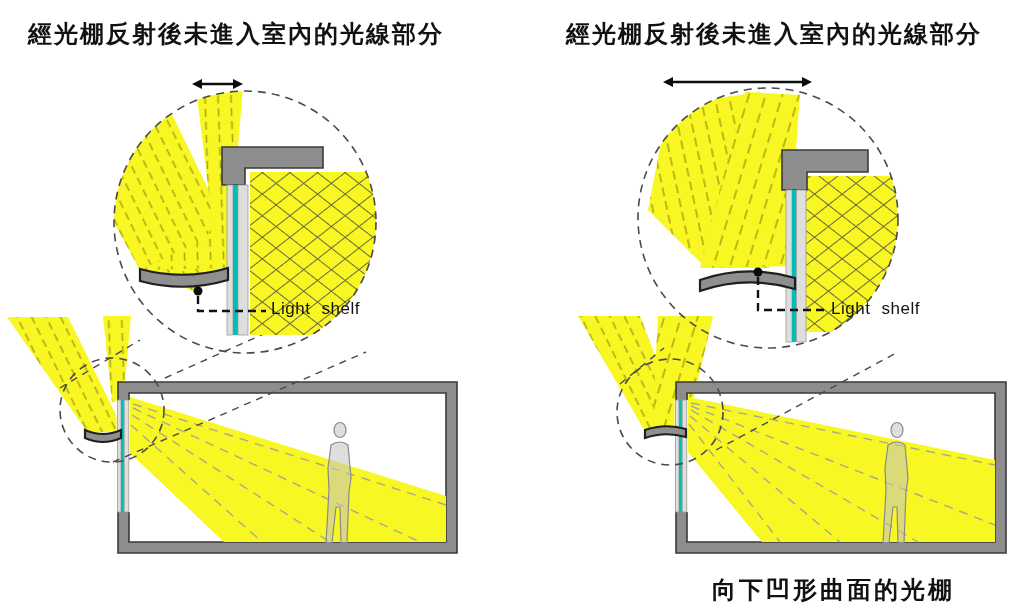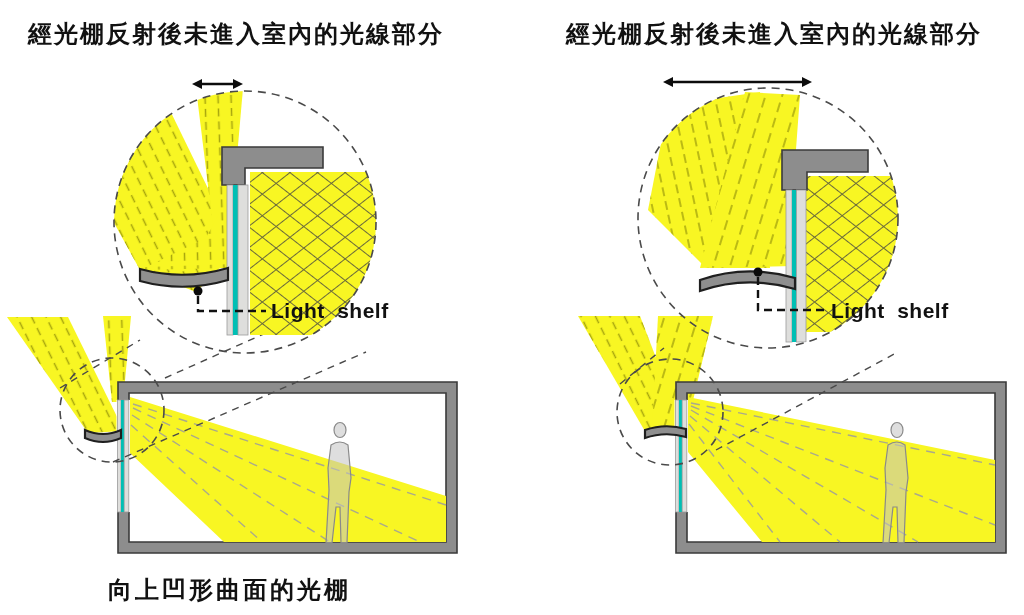--- a/index.html
+++ b/index.html
@@ -2,21 +2,21 @@
 <html style="--bg: #ffffff; --beam-yellow: #f8f623; --ray-olive: #a8a60e; --ray-dark: #69693c; --room-ray: #a9a98c; --wall-gray: #8d8d8d; --wall-stroke: #3a3a3a; --shelf-gray: #8f8f8f; --shelf-stroke: #1f1f1f; --glass-cyan: #00bfb4; --frame-gray: #dededc; --frame-stroke: #9b9b9b; --dash-gray: #4a4a4a; --person-gray: #c2c2c2; --text-black: #111111;"><head>
 <meta charset="utf-8">
 <style>
   html,body{margin:0;padding:0;background:#fff;}
   .canvas{position:relative;width:1024px;height:615px;background:var(--bg);overflow:hidden;
           font-family:"Liberation Sans",sans-serif;border-radius:7px;}
   .svg-layer{position:absolute;left:0;top:0;}
   .label{position:absolute;color:var(--text-black);white-space:nowrap;}
   .title{font-size:24px;font-weight:bold;letter-spacing:2px;}
   .caption{font-size:24px;font-weight:bold;letter-spacing:3px;}
-  .shelf-label{font-size:21px;font-weight:bold;word-spacing:6px;letter-spacing:.5px;}
+  .shelf-label{font-size:17px;font-weight:normal;word-spacing:6px;letter-spacing:.5px;}
 
   
   .wall{fill:var(--wall-gray);stroke:var(--wall-stroke);stroke-width:1.6;}
   .dashed-circle{fill:none;stroke:var(--dash-gray);stroke-width:1.6;stroke-dasharray:8 6;}
   .dashed-line{fill:none;stroke:var(--dash-gray);stroke-width:1.4;stroke-dasharray:7 6;}
   .beam{fill:var(--beam-yellow);}
   .leader{fill:none;stroke:#111;stroke-width:2.4;stroke-dasharray:8 5;}
   .shelf{fill:var(--shelf-gray);stroke:var(--shelf-stroke);stroke-width:2.2;}
   .glass{fill:var(--glass-cyan);}
   .frame{fill:var(--frame-gray);stroke:var(--frame-stroke);stroke-width:.8;}
@@ -180,15 +180,15 @@
     <path class="leader" d="M758,277 V310 H826"></path>
   </g>
 </svg>
 
 <div class="label title" style="left:28px;top:18px;">經光棚反射後未進入室內的光線部分</div>
 <div class="label title" style="left:566px;top:18px;">經光棚反射後未進入室內的光線部分</div>
 
 <div class="label shelf-label" style="left:271px;top:299px;">Light shelf</div>
 <div class="label shelf-label" style="left:831px;top:299px;">Light shelf</div>
 
-<div class="label caption" style="left:108px;top:574px;">向上凹形曲面的光棚</div>
+<div class="label caption" style="left:712px;top:574px;">向下凹形曲面的光棚</div>
 
 </div>
 
 </body></html>

